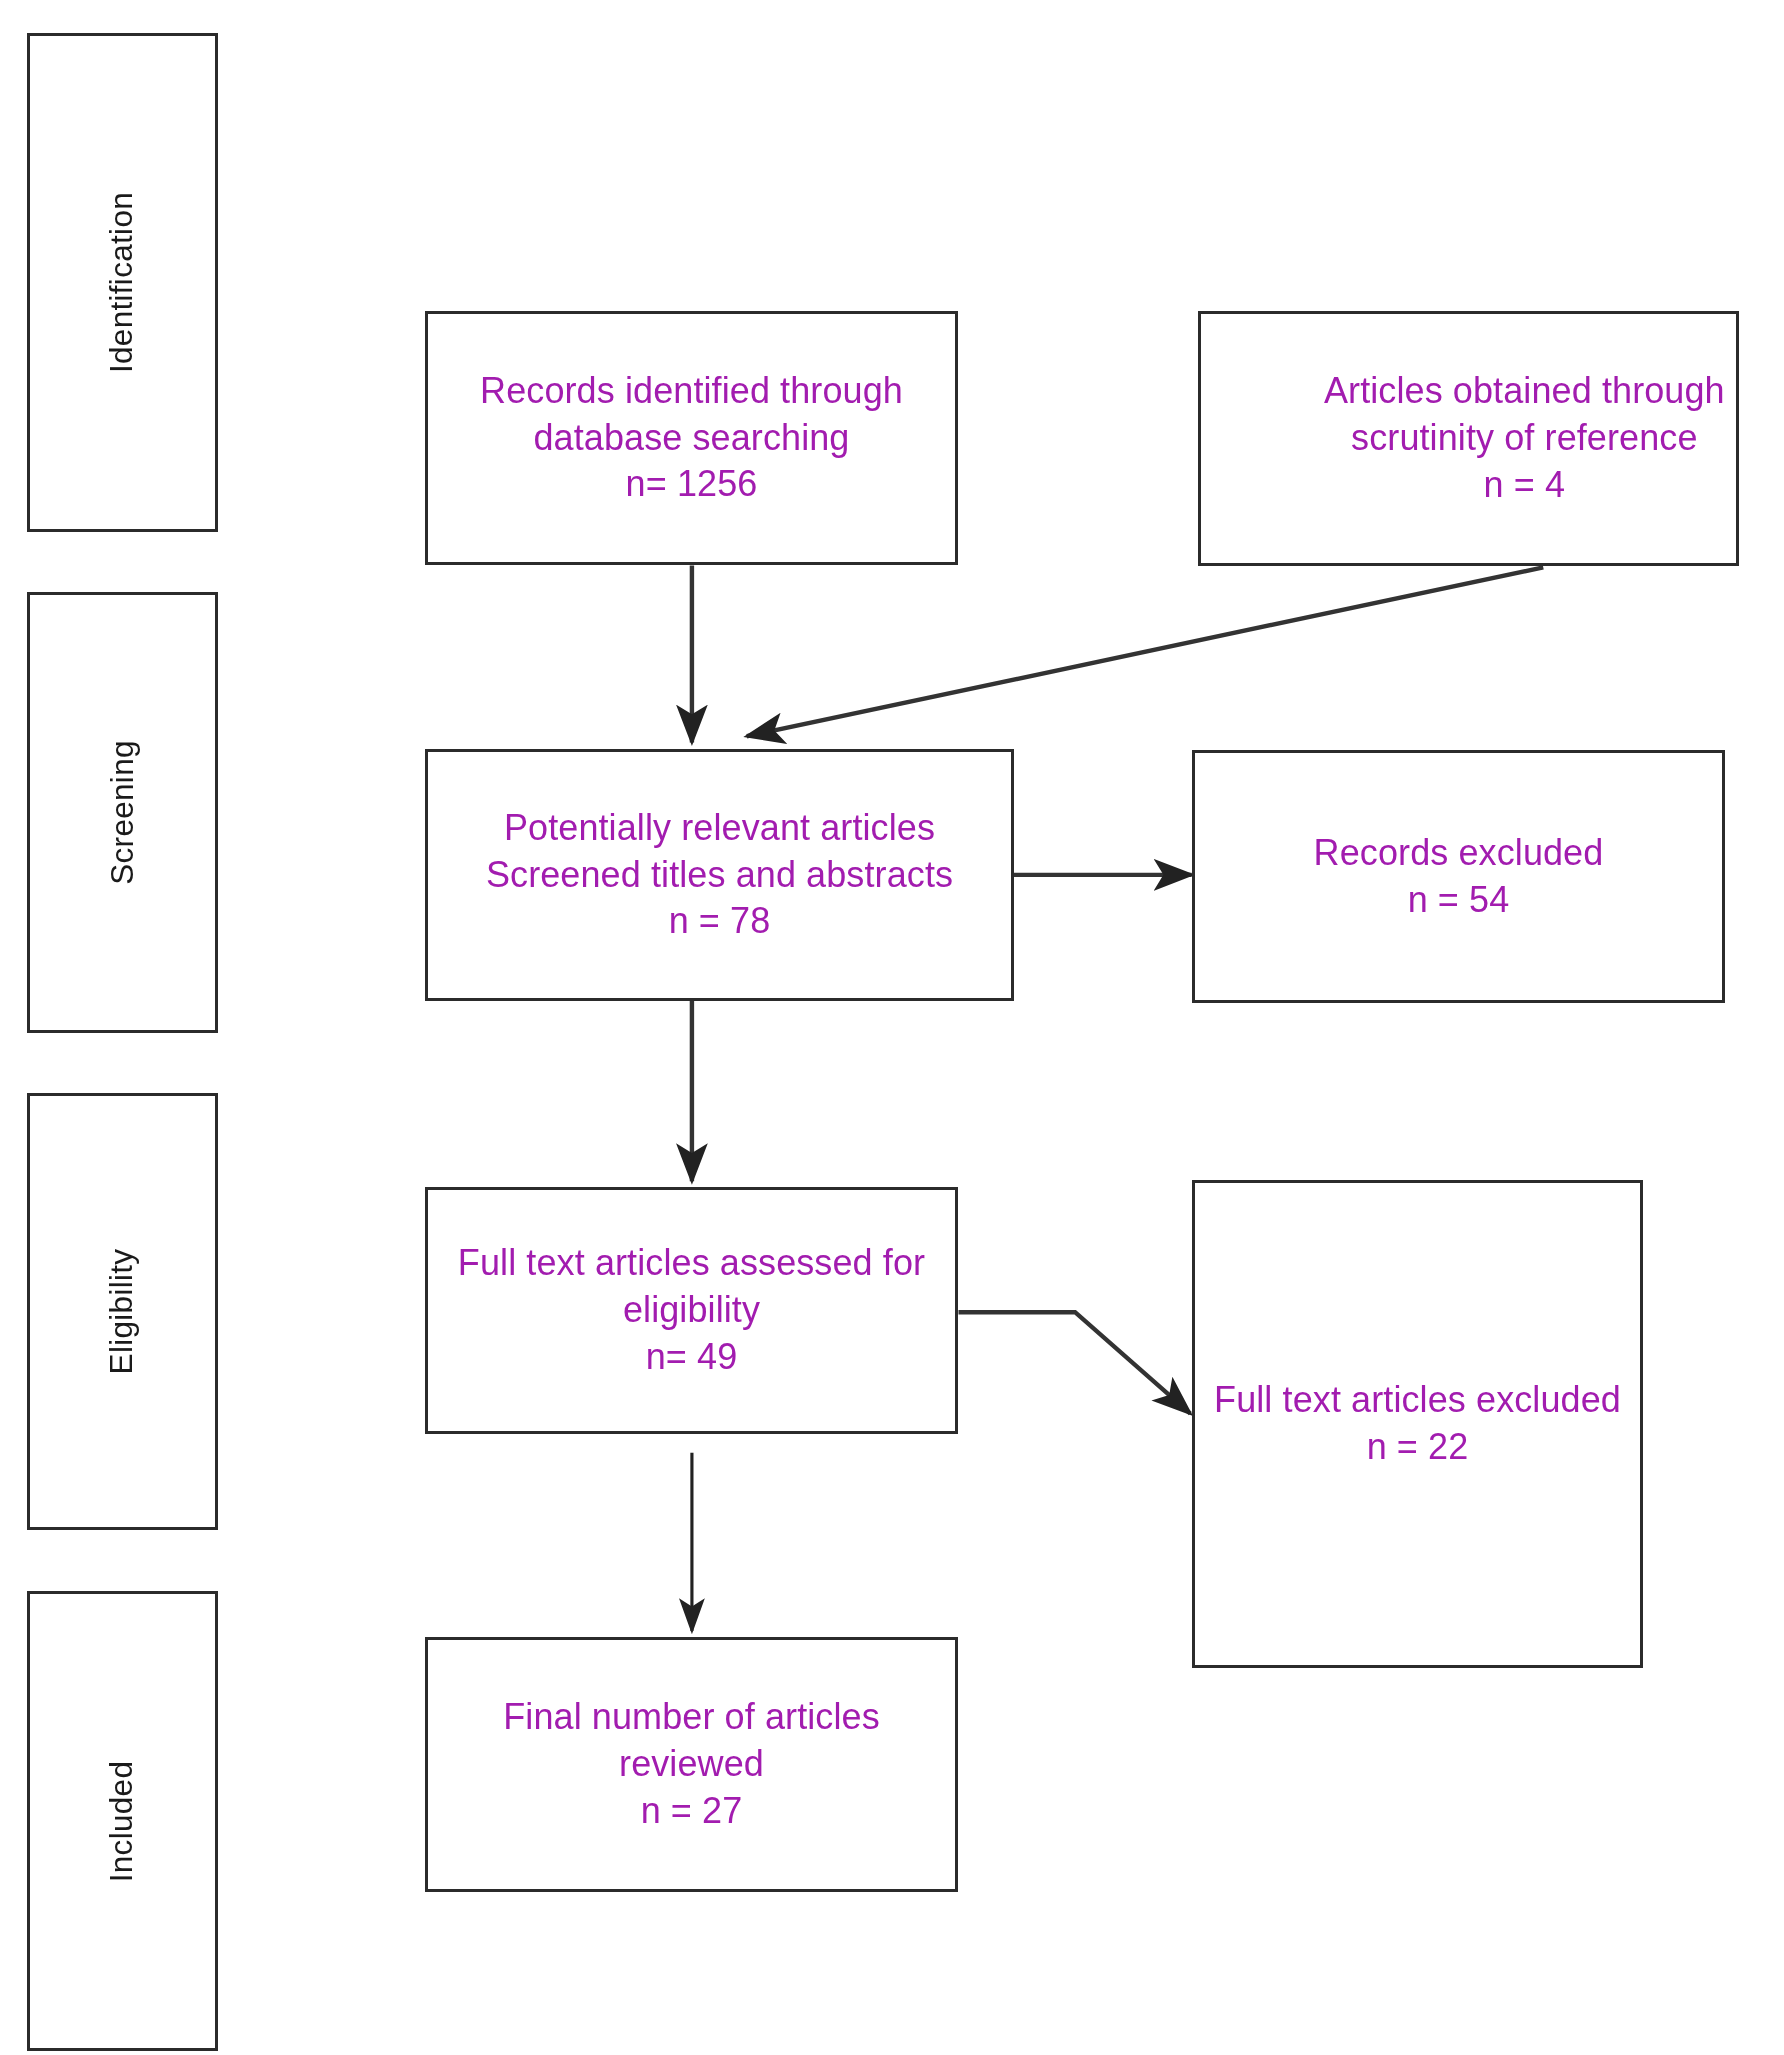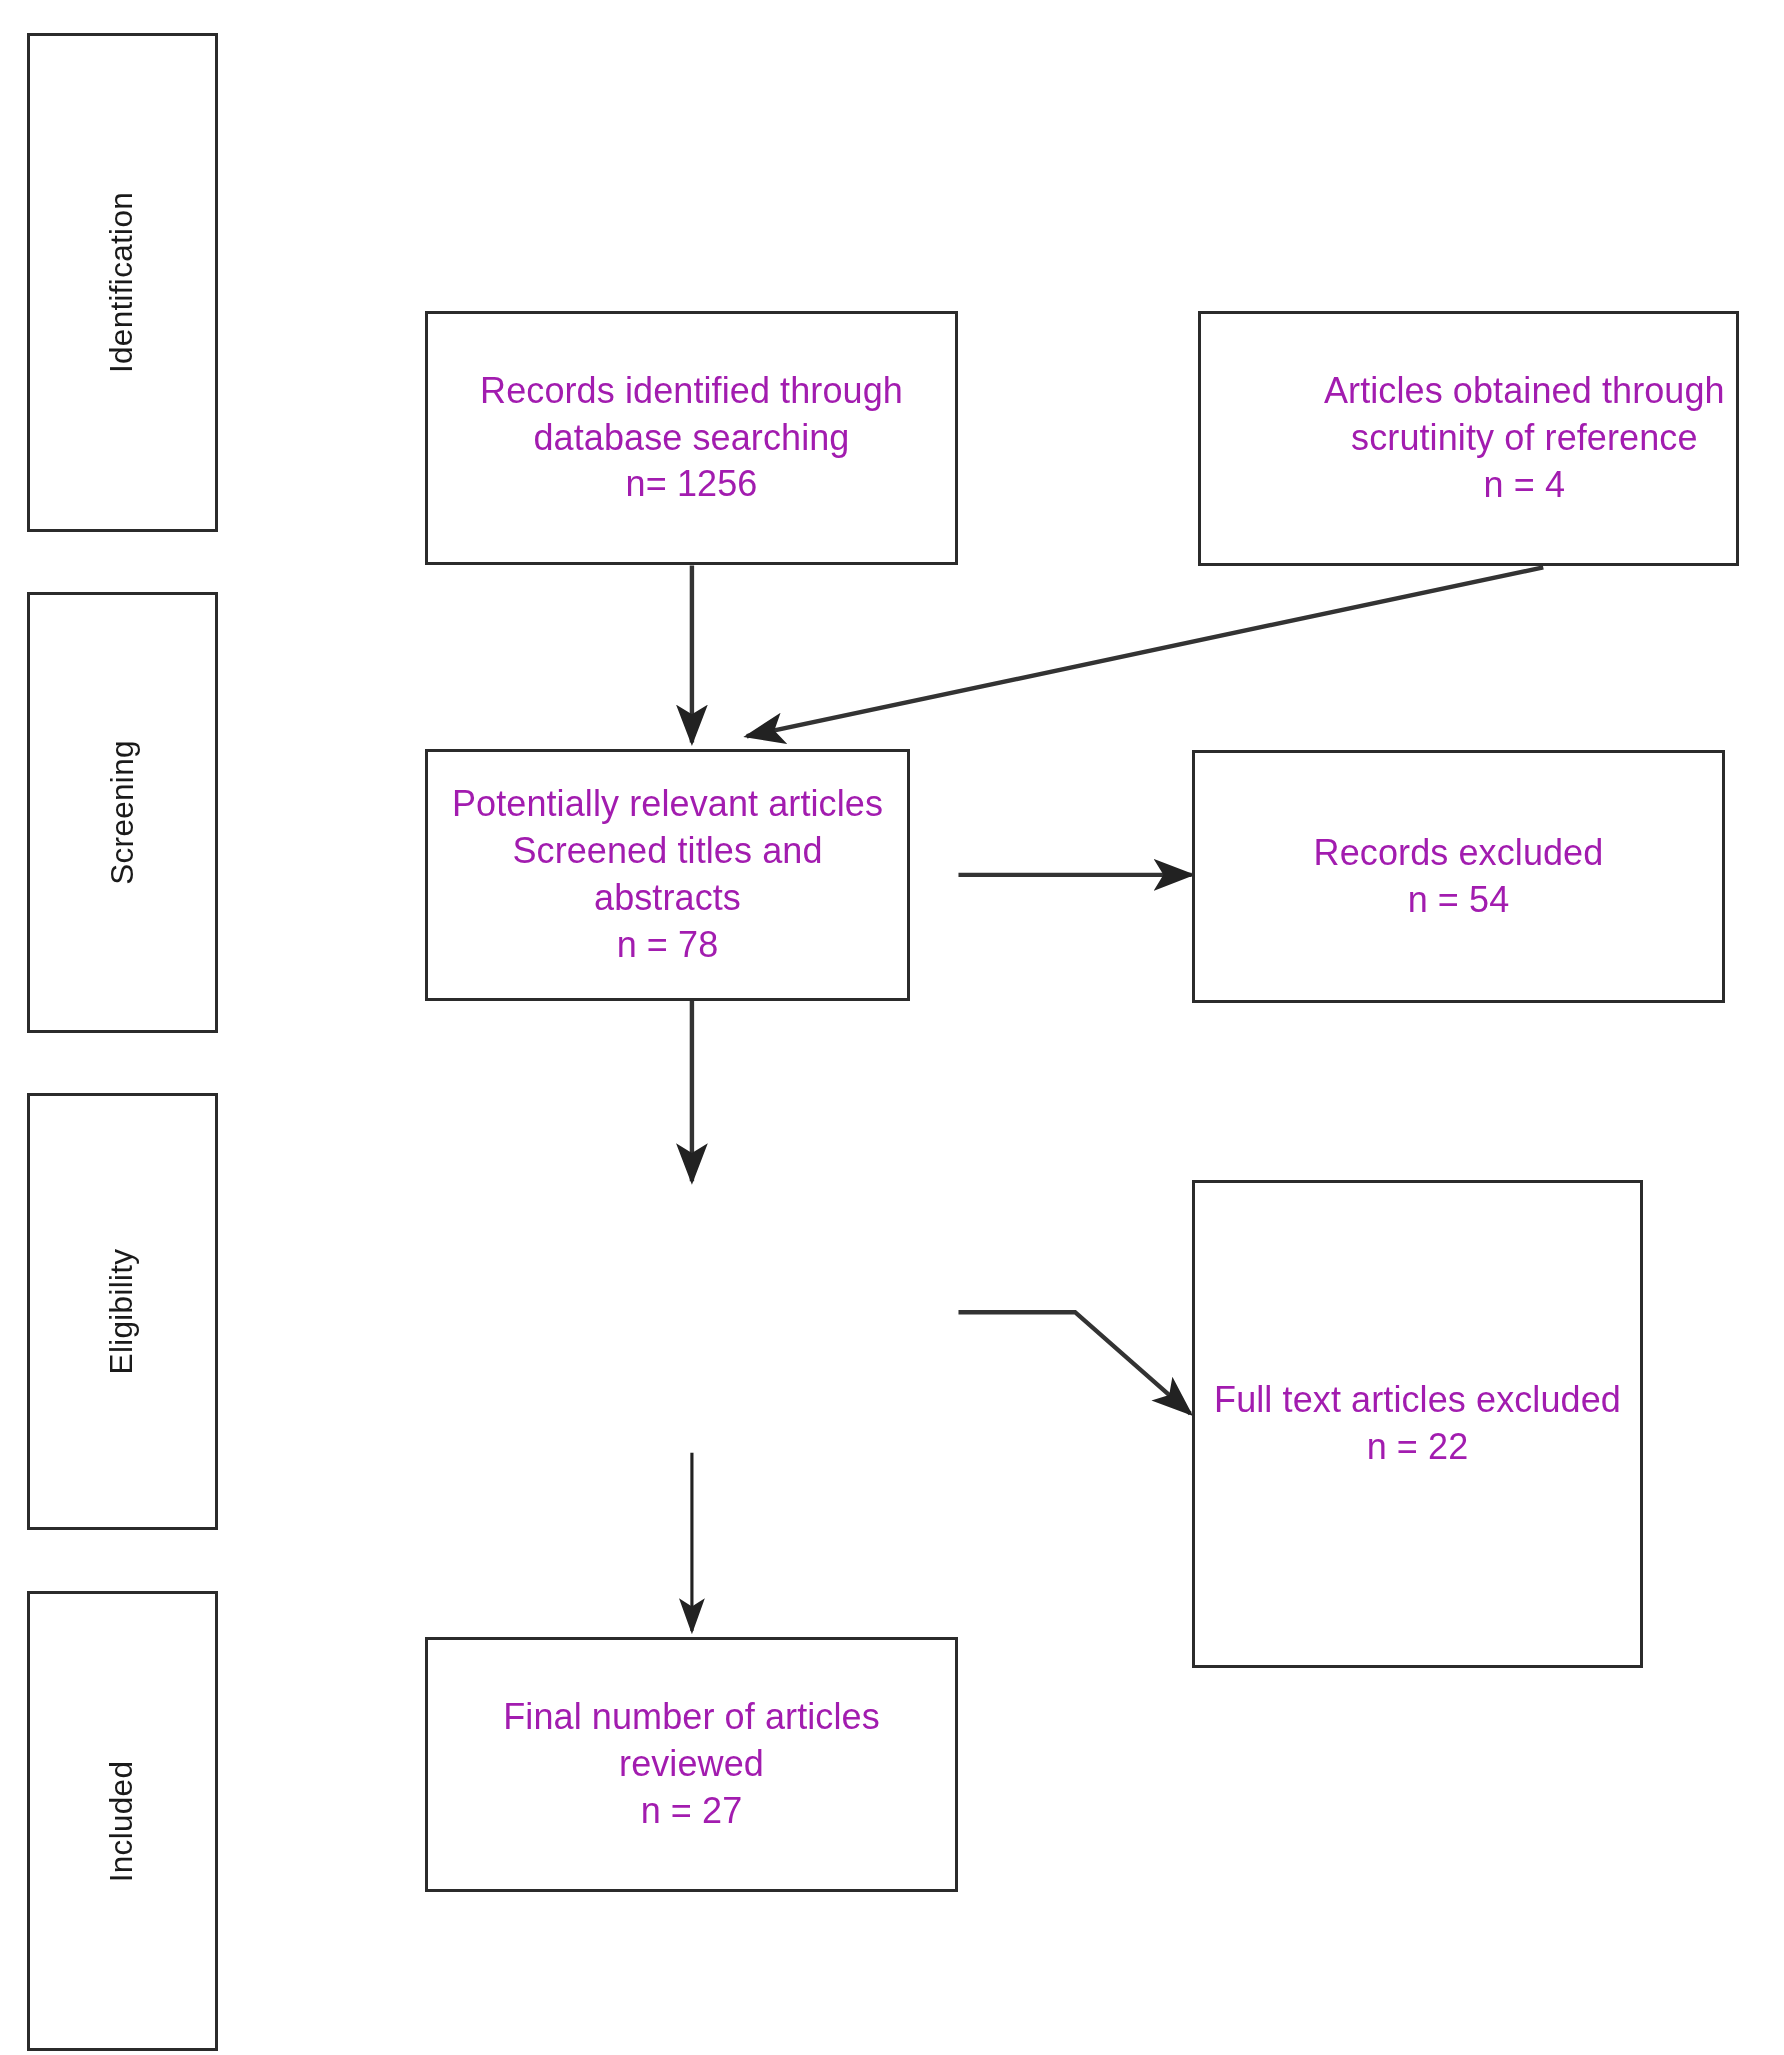--- a/index.html
+++ b/index.html
@@ -117,31 +117,36 @@
 database searching
 n= 1256</span>
   </div>
 
   <div class="box" style="left:1198px; top:311px; width:541px; height:255px;justify-content:flex-end;">
     <span class="box-text">Articles obtained through
 scrutinity of reference
 n = 4</span>
   </div>
 
-  <div class="box" style="left:425px; top:749px; width:485px; height:252px;">
+  <div class="box" style="left:425px; top:749px; width:589px; height:252px;">
     <span class="box-text">Potentially relevant articles
 Screened titles and abstracts
 n = 78</span>
   </div>
 
   <div class="box" style="left:1192px; top:750px; width:533px; height:253px;">
     <span class="box-text">Records excluded
 n = 54</span>
   </div>
 
+  <div class="box" style="left:425px; top:1187px; width:533px; height:247px;">
+    <span class="box-text">Full text articles assessed for
+eligibility
+n= 49</span>
+  </div>
 
   <div class="box" style="left:1192px; top:1180px; width:451px; height:488px;">
     <span class="box-text">Full text articles excluded
 n = 22</span>
   </div>
 
   <div class="box" style="left:425px; top:1637px; width:533px; height:255px;">
     <span class="box-text">Final number of articles
 reviewed
 n = 27</span>

